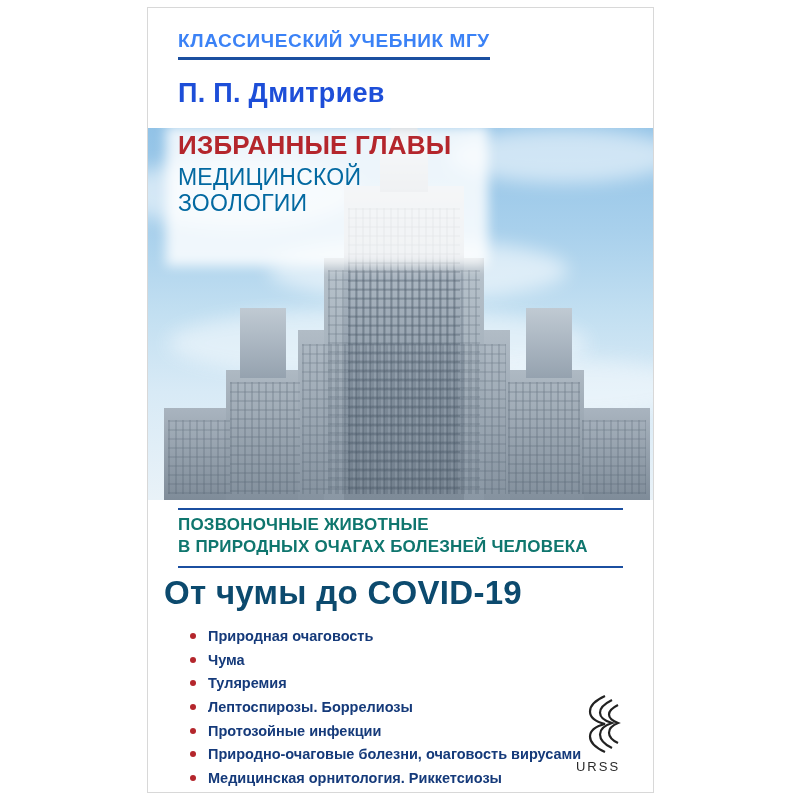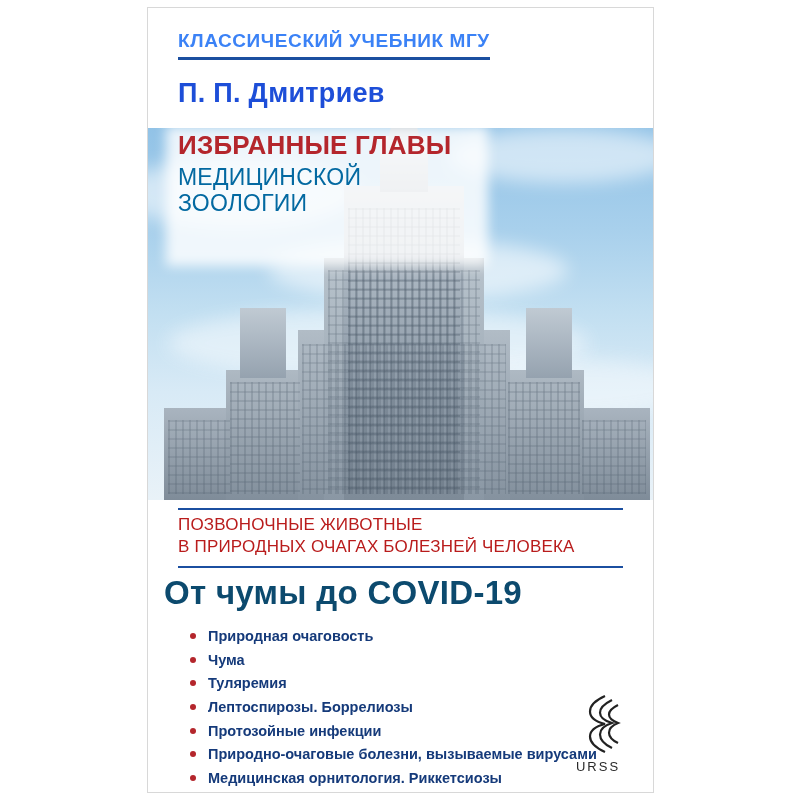--- a/index.html
+++ b/index.html
@@ -200,22 +200,22 @@
     position: absolute;
     left: 30px; top: 8px; width: 445px; height: 2px;
     background: #1b4fa0;
   }
   .subtitle {
     position: absolute;
     left: 30px;
     top: 14px;
     width: 452px;
     font-size: 17px;
-    font-weight: normal;
-    color: #b91c1c;
+    font-weight: bold;
+    color: #0f766e;
     line-height: 1.3;
     letter-spacing: 0.2px;
   }
   .sub-rule-bot {
     position: absolute;
     left: 30px; top: 66px; width: 445px; height: 2px;
     background: #1b4fa0;
   }
 
   .title-red {
@@ -405,21 +405,21 @@
       <div class="sub-rule-bot"></div>
 
       <div class="title-red">От чумы до COVID-19</div>
 
       <ul class="bullets">
         <li>Природная очаговость</li>
         <li>Чума</li>
         <li>Туляремия</li>
         <li>Лептоспирозы. Боррелиозы</li>
         <li>Протозойные инфекции</li>
-        <li>Природно-очаговые болезни, вызываемые вирусами</li>
+        <li>Природно-очаговые болезни, очаговость вирусами</li>
         <li>Медицинская орнитология. Риккетсиозы</li>
       </ul>
 
       <div class="logo">
         <div class="logo-mark">
           <svg viewBox="0 0 46 62" width="46" height="62" aria-hidden="true">
             <g fill="none" stroke="#222" stroke-width="2.2">
               <path d="M30 3 C 10 12, 10 26, 30 31 C 10 36, 10 50, 30 59"></path>
               <path d="M37 7 C 21 15, 21 25, 37 30 C 21 35, 21 47, 37 55"></path>
               <path d="M43 12 C 31 18, 31 25, 43 30 C 31 35, 31 44, 43 50"></path>

